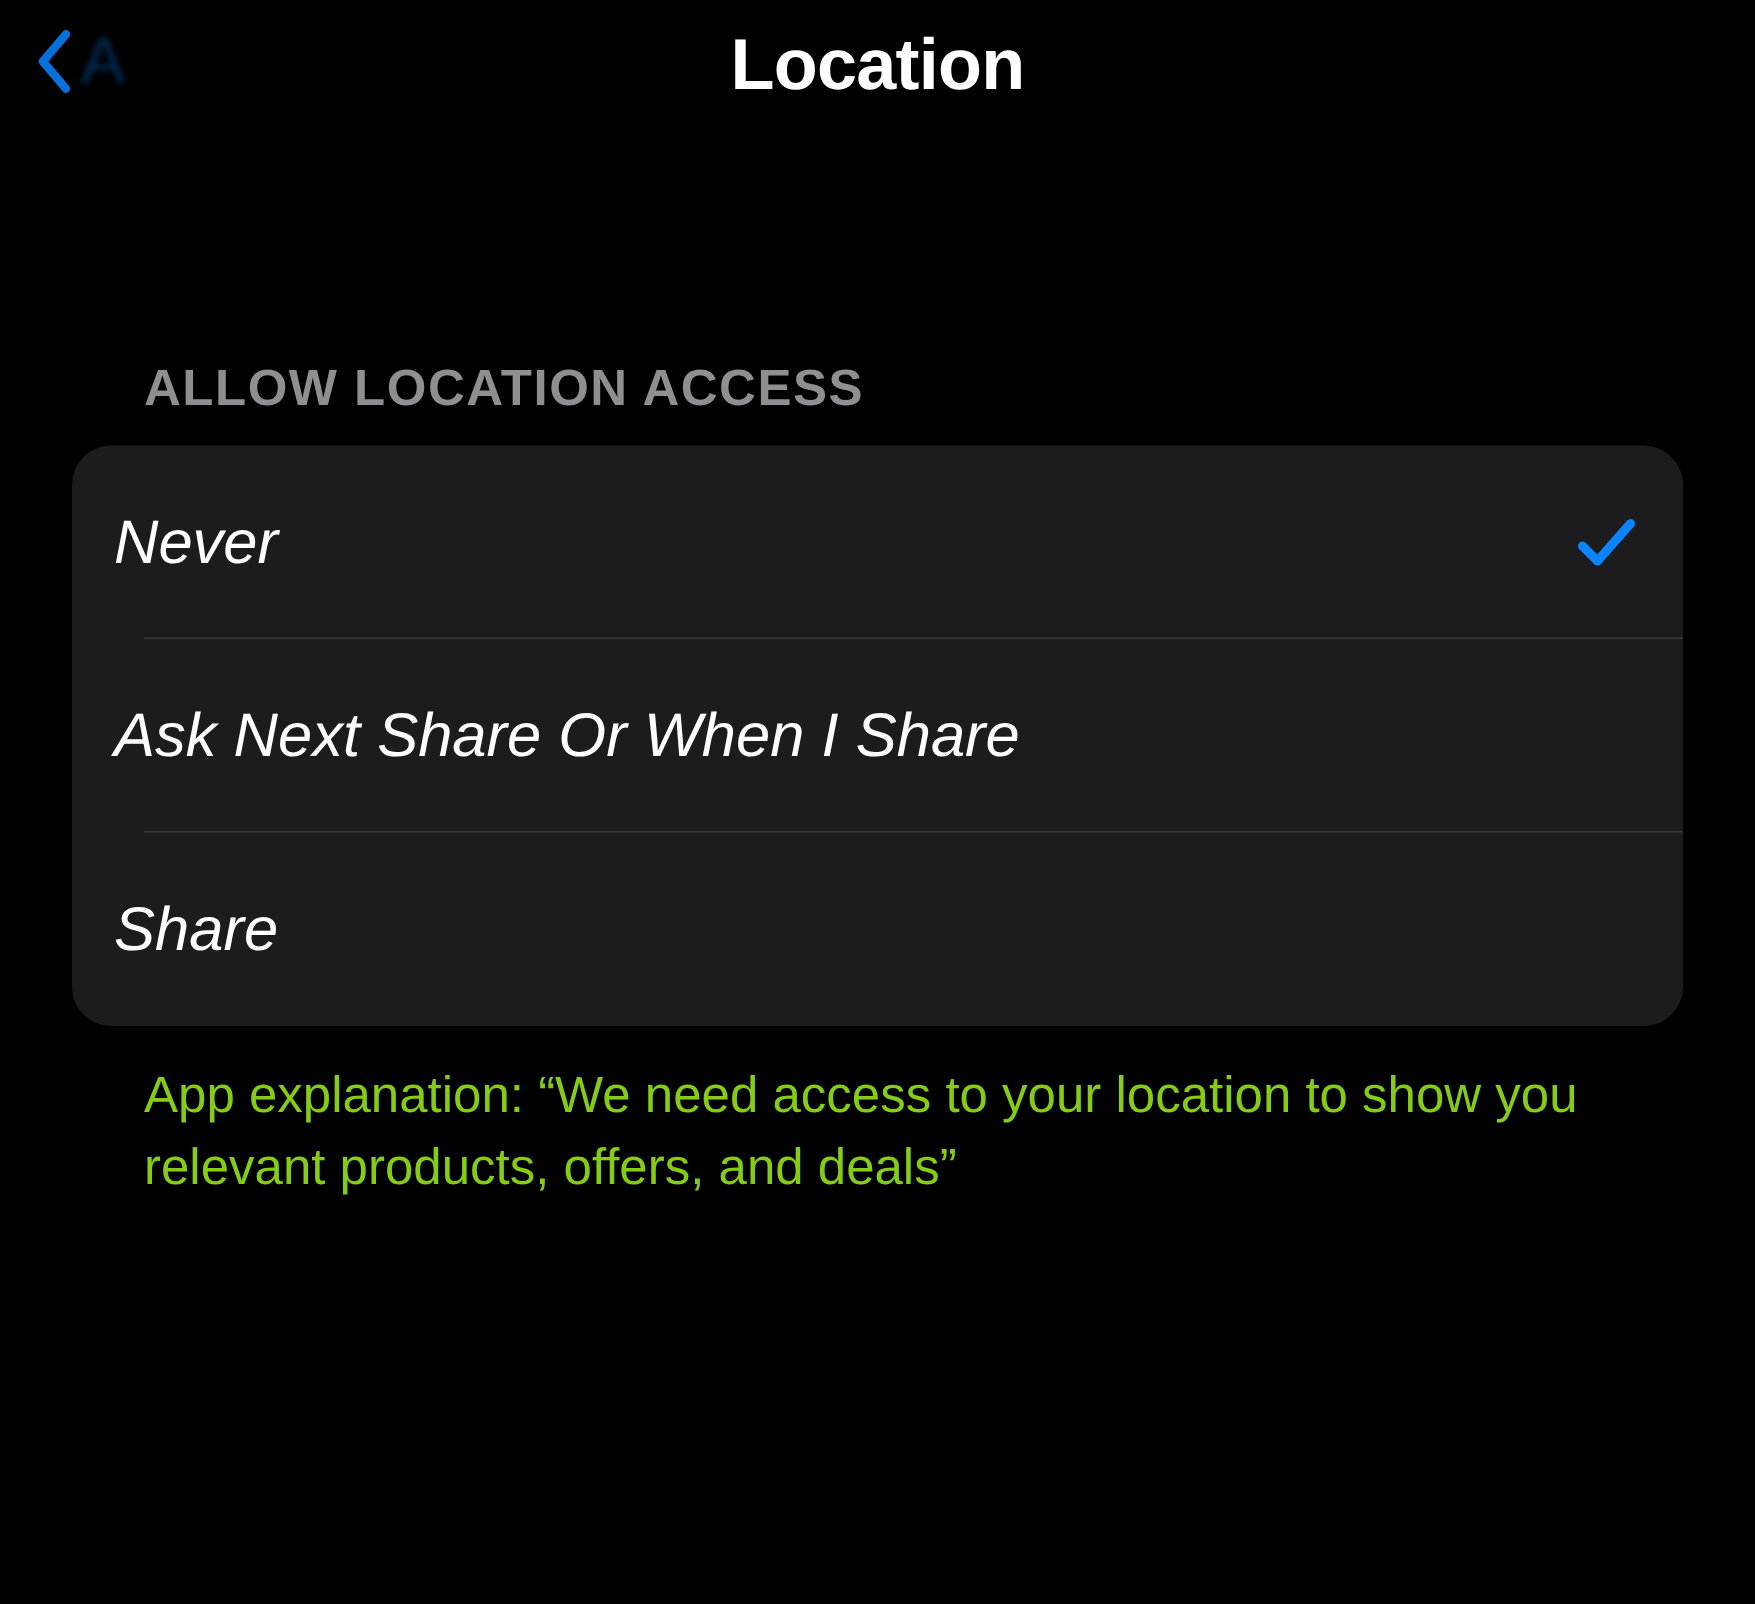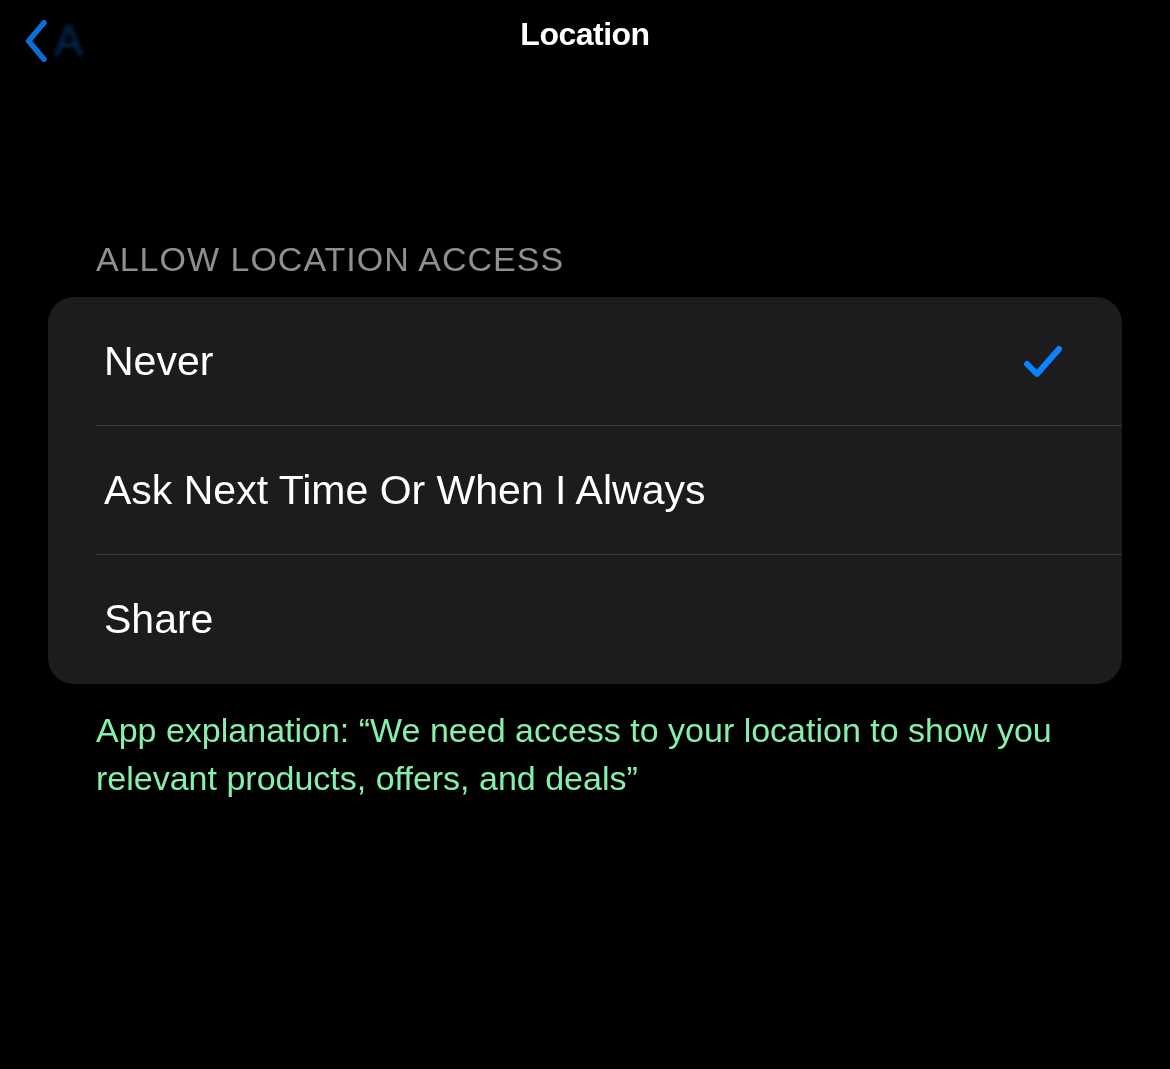--- a/index.html
+++ b/index.html
@@ -51,46 +51,47 @@
       letter-spacing: 0.5px;
       color: #0a84ff;
       opacity: 0.4;
       filter: blur(2px);
     }
     .page-title {
       position: absolute;
       left: 0;
       right: 0;
       text-align: center;
-      font-size: 32px;
+      font-size: 48px;
       font-weight: 600;
       top: 16px;
       letter-spacing: -0.5px;
     }
     .section-header {
       padding: 140px 96px 18px 96px;
       color: #8e8e93;
       font-size: 34px;
-      font-weight: 400;
+      font-weight: 700;
       letter-spacing: 1px;
     }
     .list-group {
       margin: 0 48px;
       background: #1c1c1e;
       border-radius: 26px;
       overflow: hidden;
     }
     .list-item {
       display: flex;
       align-items: center;
       justify-content: space-between;
-      padding: 0 56px;
+      padding: 0 28px;
       height: 129px;
       position: relative;
       cursor: pointer;
+      font-style: italic;
     }
     .list-item:not(:last-child)::after {
       content: "";
       position: absolute;
       left: 48px;
       right: 0;
       bottom: 0;
       height: 1px;
       background: #3a3a3c;
     }
@@ -106,21 +107,21 @@
       display: flex;
       align-items: center;
       justify-content: center;
     }
     .checkmark svg {
       width: 46px;
       height: 46px;
     }
     .footer-text {
       padding: 22px 96px 0 96px;
-      color: #86efac;
+      color: #84cc16;
       font-size: 34px;
       font-weight: 400;
       line-height: 1.42;
     }
   </style>
 </head>
 <body>
 
 <div class="header">
   <div class="back-button">
@@ -139,20 +140,20 @@
 <div class="list-group">
   <div class="list-item">
     <span class="list-item-label">Never</span>
     <span class="checkmark">
       <svg viewBox="0 0 46 46" fill="none">
         <path d="M7 25 L17 35 L39 10" stroke="#0a84ff" stroke-width="6" stroke-linecap="round" stroke-linejoin="round"></path>
       </svg>
     </span>
   </div>
   <div class="list-item">
-    <span class="list-item-label">Ask Next Time Or When I Always</span>
+    <span class="list-item-label">Ask Next Share Or When I Share</span>
   </div>
   <div class="list-item">
     <span class="list-item-label">Share</span>
   </div>
 </div>
 
 <div class="footer-text">App explanation: “We need access to your location to show you relevant products, offers, and deals”</div>
 
 </body></html>

